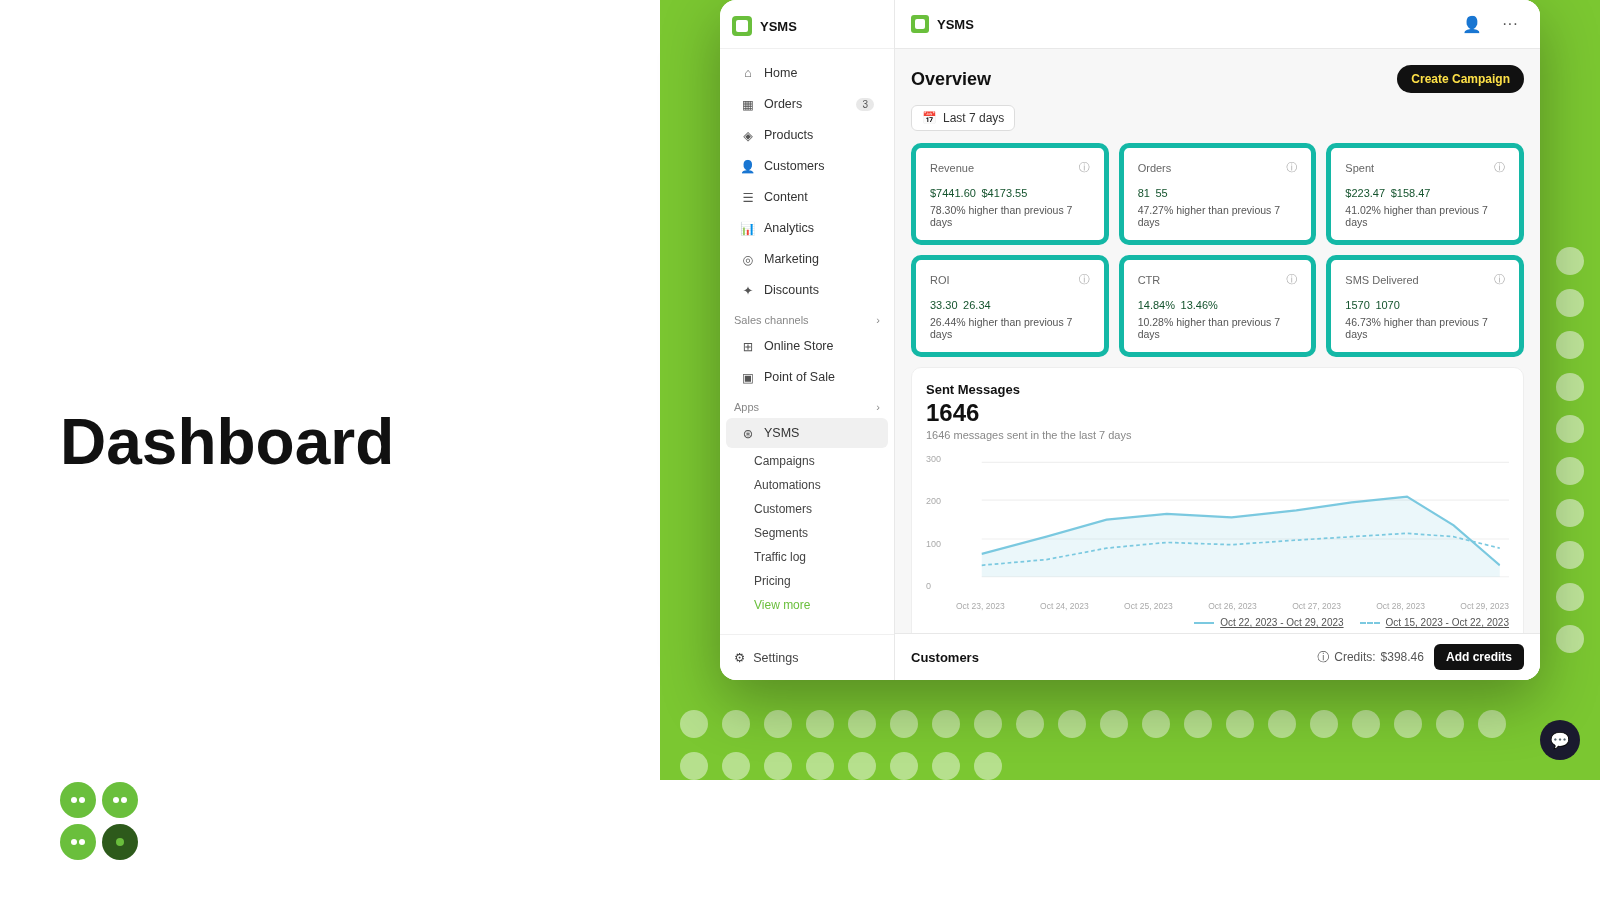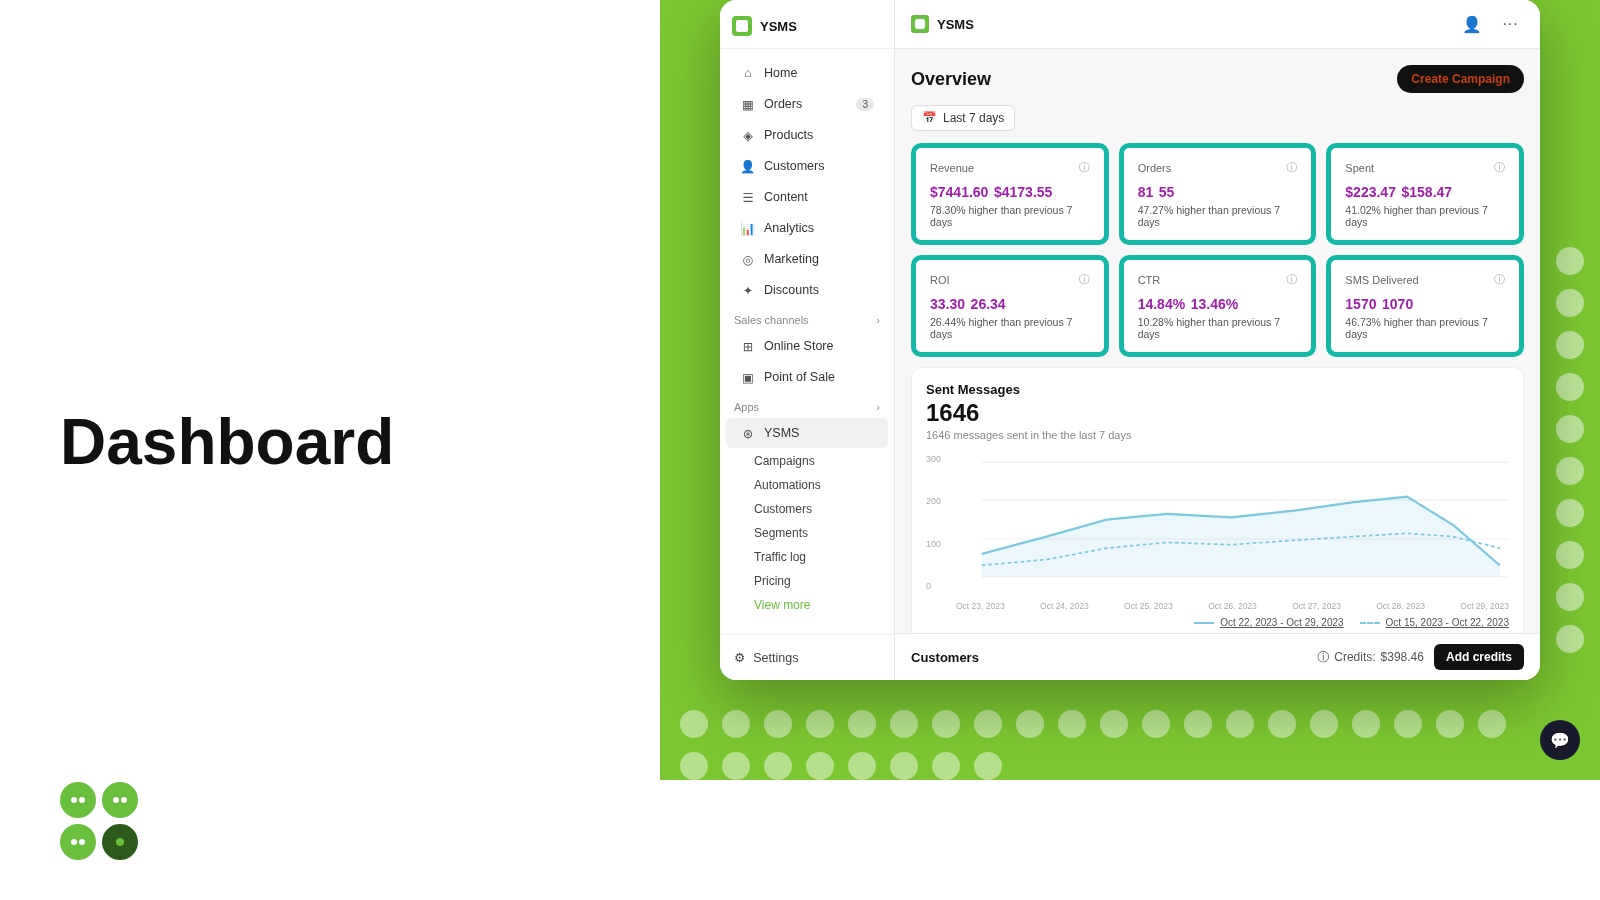--- a/index.html
+++ b/index.html
@@ -265,21 +265,21 @@
       justify-content: space-between;
       margin-bottom: 12px;
     }
     .overview-title {
       font-size: 18px;
       font-weight: 700;
       color: #111;
     }
     .create-campaign-btn {
       background: #111;
-      color: #c2410c;
+      color: #fde047;
       border: none;
       border-radius: 14px;
       padding: 7px 14px;
       font-size: 12px;
       font-weight: 600;
       cursor: pointer;
     }
     .date-filter {
       display: inline-flex;
       align-items: center;
@@ -316,23 +316,23 @@
       justify-content: space-between;
     }
     .stat-info-icon { color: #aaa; font-size: 11px; }
     .stat-value {
       font-size: 20px;
       font-weight: 700;
       color: #111;
       margin-bottom: 2px;
     }
     .stat-value span {
-      font-size: 14px;
-      font-weight: 700;
-      color: #a21caf;
+      font-size: 11px;
+      font-weight: 400;
+      color: #14532d;
     }
     .stat-change {
       font-size: 10.5px;
       color: #555;
     }
 
     
     .chart-card {
       background: #fff;
       border-radius: 10px;

